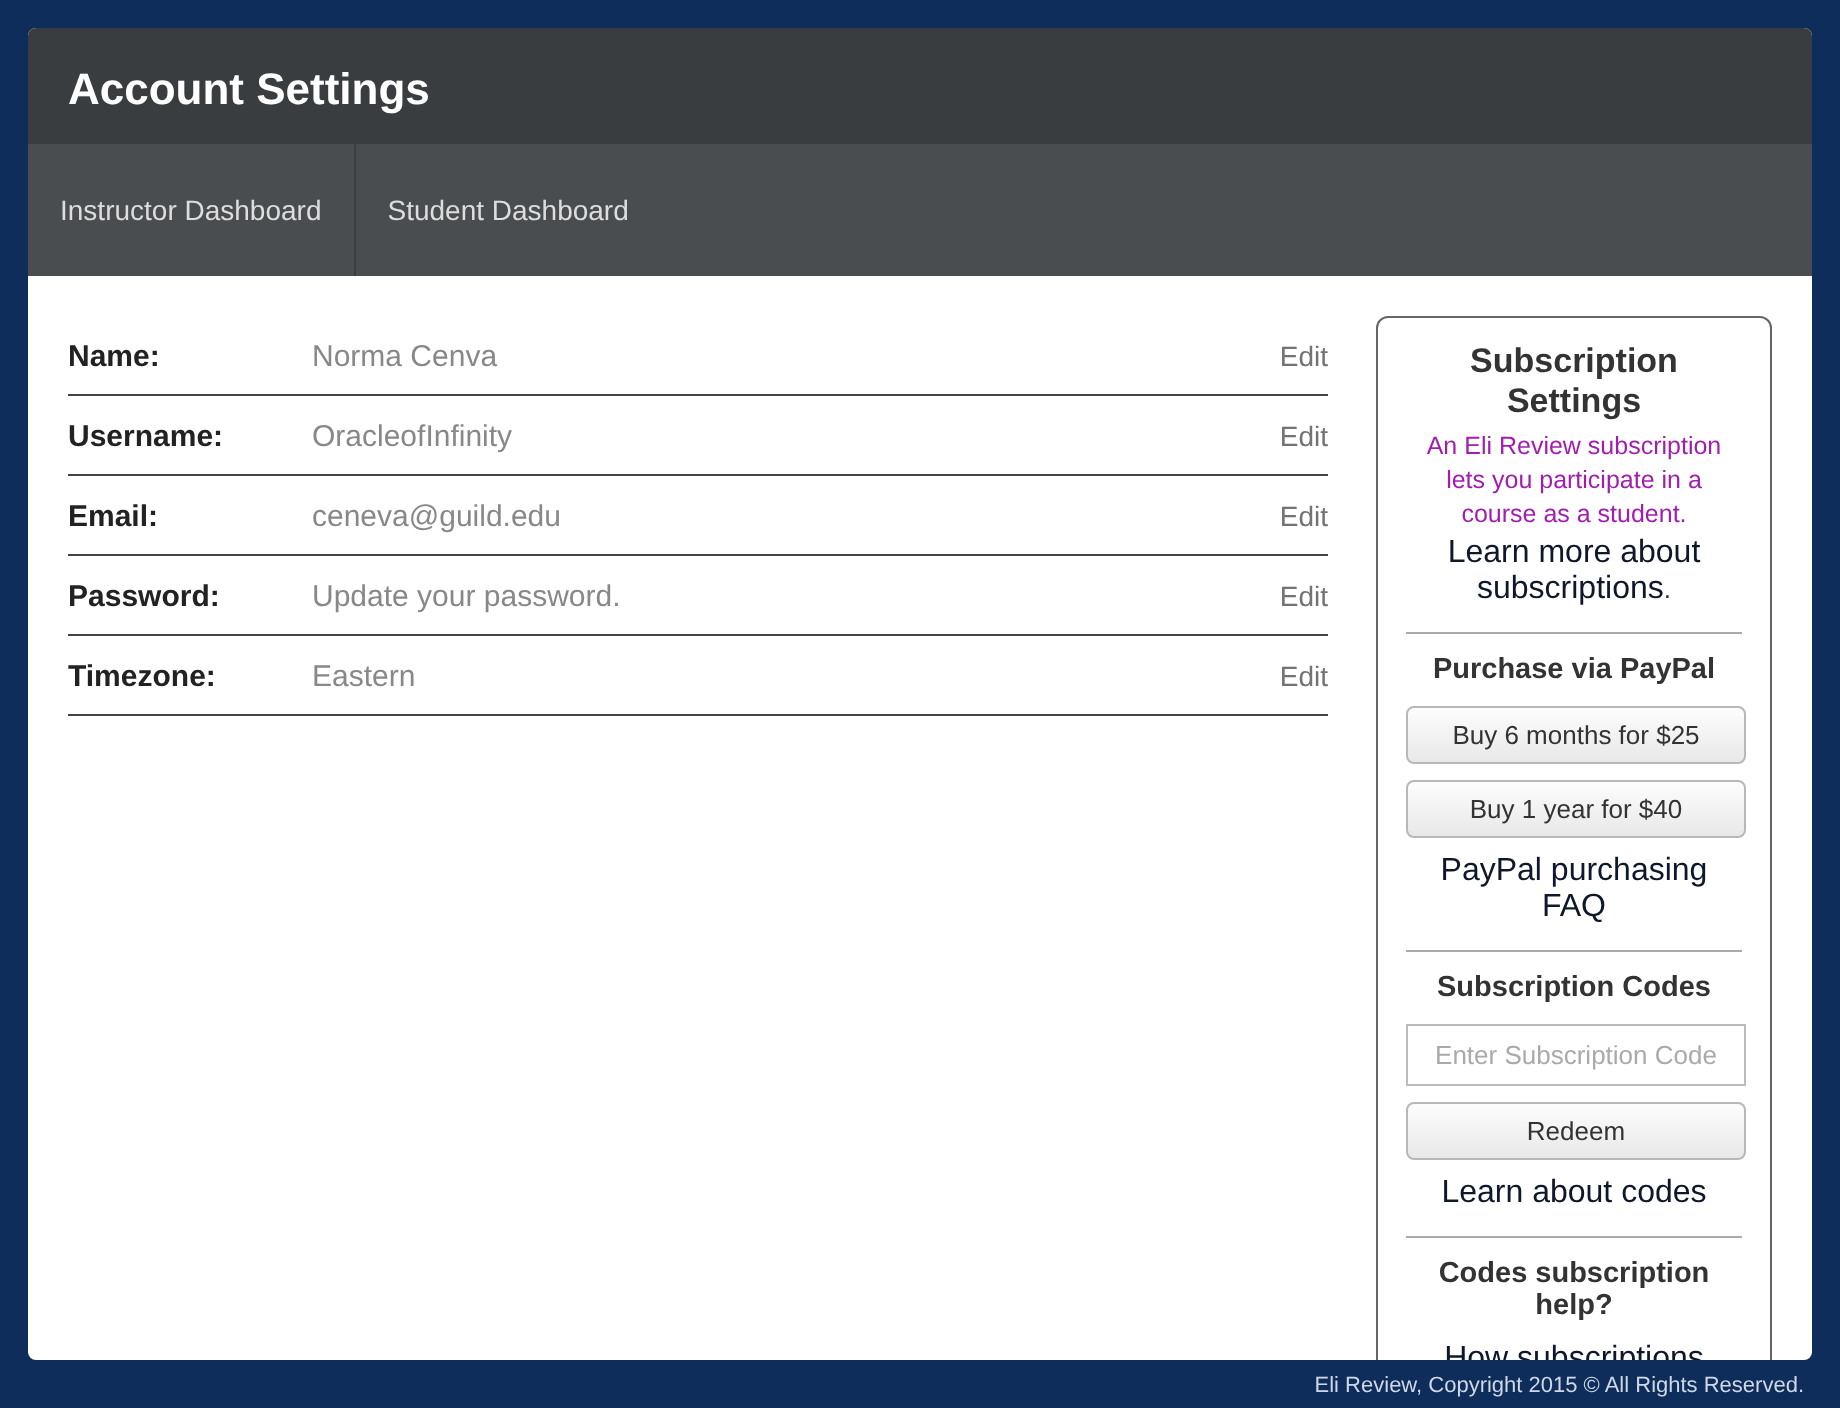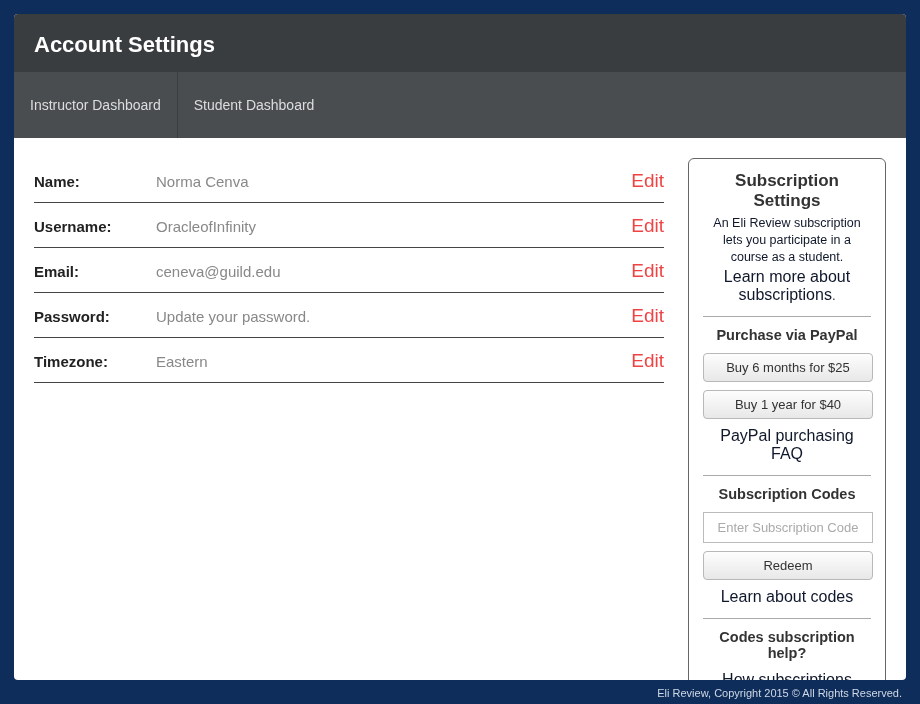--- a/index.html
+++ b/index.html
@@ -62,42 +62,42 @@
     font-weight: 700;
     font-size: 15px;
     color: #222;
   }
   .row .value {
     flex: 1;
     font-size: 15px;
     color: #888;
   }
   .row .edit {
-    color: #ef4444;
-    font-size: 19px;
+    color: #737373;
+    font-size: 14px;
     cursor: pointer;
   }
   .sidebar {
     width: 198px;
     border: 1px solid #666;
     border-radius: 6px;
     padding: 12px 14px 14px 14px;
     font-size: 13px;
     color: #333;
     text-align: center;
   }
   .sidebar h2 {
     font-size: 17px;
     font-weight: 700;
     color: #333;
     margin-bottom: 4px;
   }
   .sidebar .desc {
     font-size: 12.5px;
-    color: #0f172a;
+    color: #a21caf;
     line-height: 1.35;
     margin-bottom: 2px;
   }
   .sidebar .link {
     color: #0f172a;
     font-size: 16px;
     cursor: pointer;
     display: inline;
   }
   .sidebar hr {

